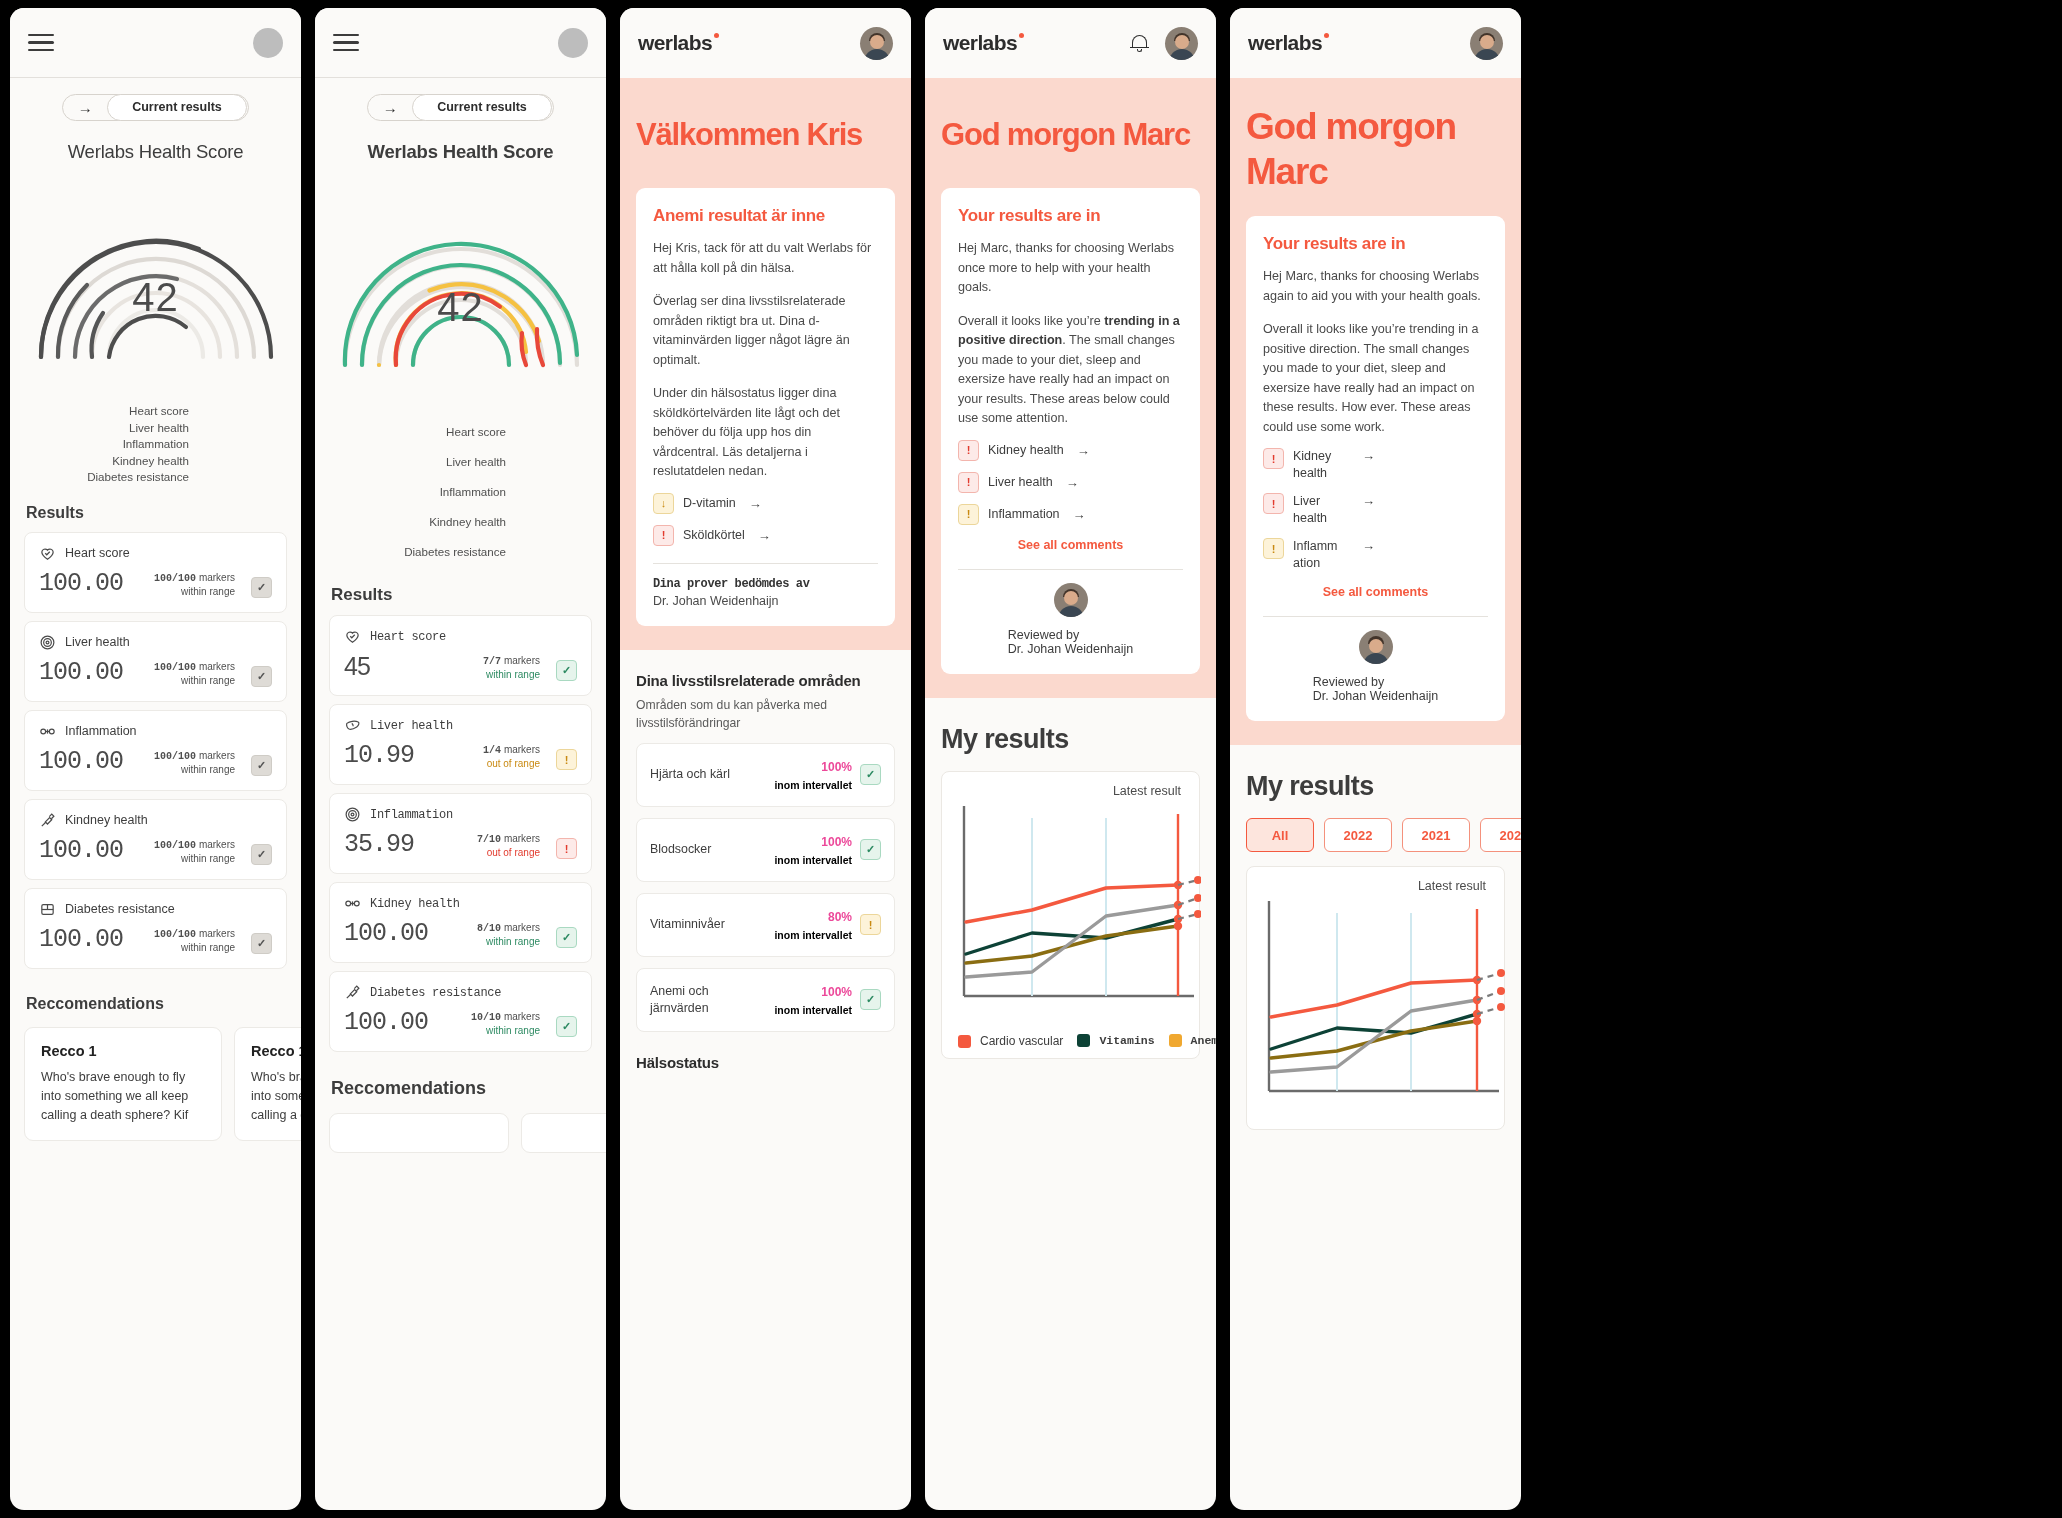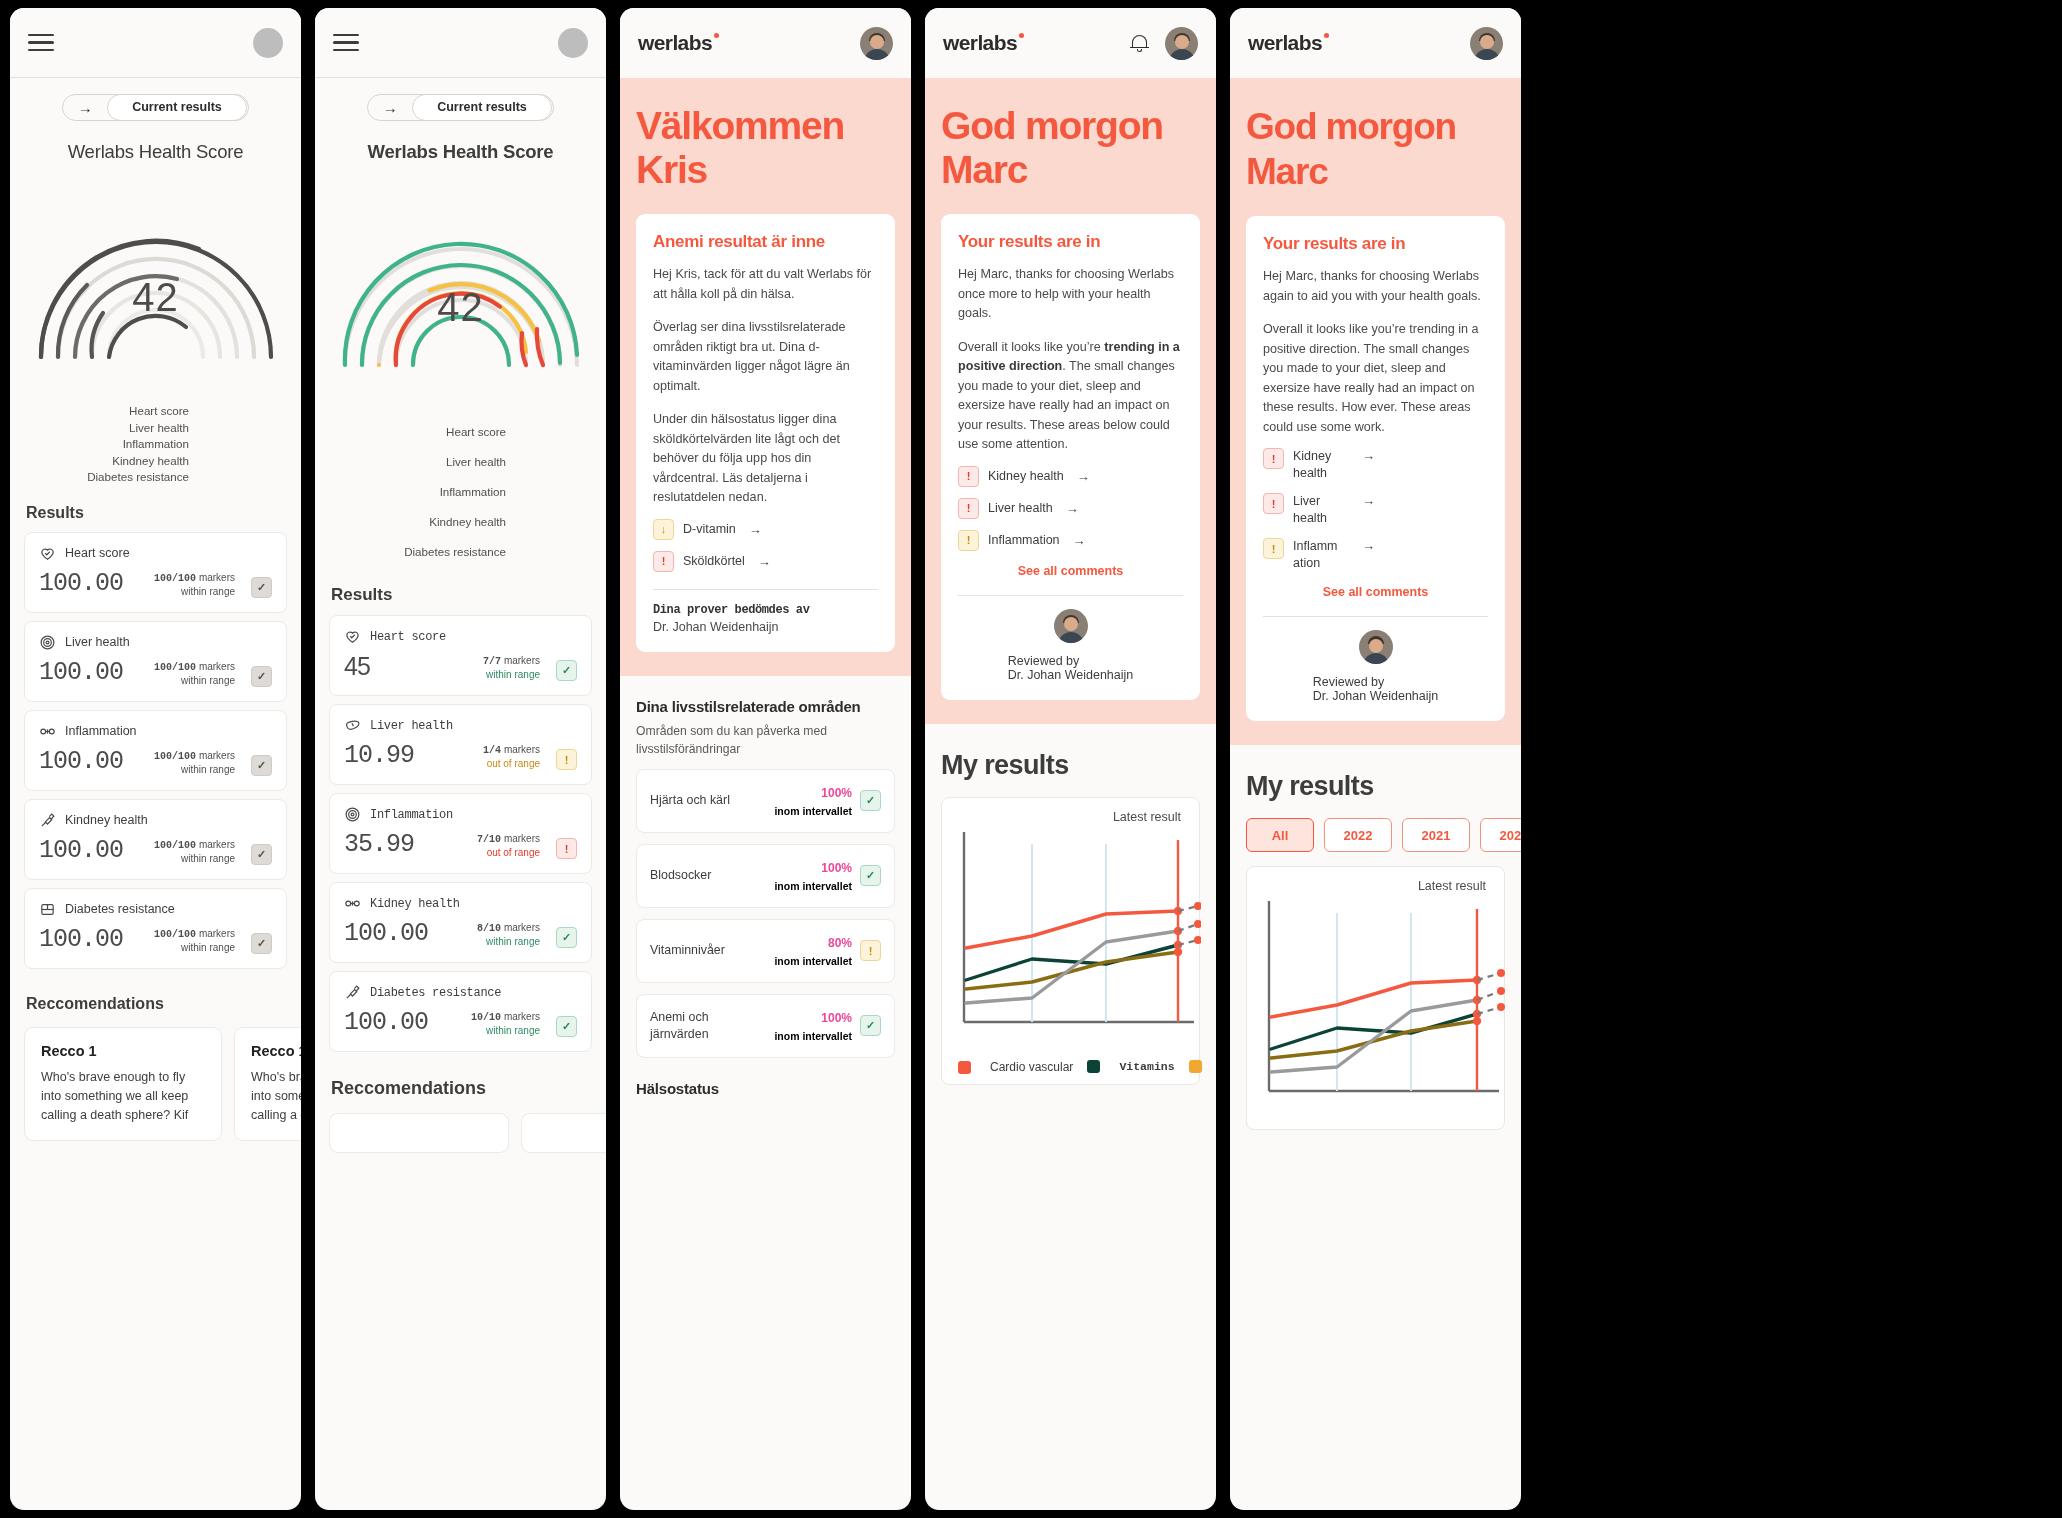--- a/index.html
+++ b/index.html
@@ -73,21 +73,21 @@
   .chip.warn { background: #fdf3d9; color: #c98a12; border: 1px solid #ecd69a; }
   .chip.bad { background: #fdeae8; color: #e23b2e; border: 1px solid #f3b5ad; }
 
   .reccos { display: flex; gap: 12px; padding: 4px 14px 20px; }
   .recco { flex: 0 0 198px; border: 1px solid #eceae6; border-radius: 9px; background: #fff; padding: 15px 16px; }
   .recco h4 { font-size: 14.5px; font-weight: 700; color: #222; margin-bottom: 9px; }
   .recco p { font-size: 12.5px; line-height: 19px; color: #3d3d3d; }
 
   
   .peach { background: #fbd9ce; padding: 0 16px 24px; }
-  .greet { font-size: 39px; font-weight: 800; line-height: 44px; color: #f4593f; letter-spacing: -1.2px; padding: 26px 0 22px; }
+  .greet { font-size: 31px; font-weight: 800; line-height: 62px; color: #f4593f; letter-spacing: -1.2px; padding: 26px 0 22px; }
   .greet.sm { font-size: 37px; line-height: 45px; }
   .wcard { background: #fff; border-radius: 9px; padding: 18px 17px 18px; }
   .wcard h3 { font-size: 17px; font-weight: 800; color: #f4593f; letter-spacing: -.3px; margin-bottom: 13px; }
   .wcard p { font-size: 12.6px; line-height: 19.5px; color: #4a4a4a; margin-bottom: 14px; }
   .wcard p:last-of-type { margin-bottom: 0; }
   .wcard p b { font-weight: 700; color: #3a3a3a; }
   .linkrow { display: flex; align-items: center; gap: 9px; margin-top: 11px; font-size: 12.5px; color: #3d3d3d; }
   .linkrow .arr { margin-left: 4px; font-size: 13px; }
   .linkrow.wrap { align-items: flex-start; }
   .linkrow.wrap .lbl { width: 56px; line-height: 17px; }
@@ -109,21 +109,21 @@
   .arearow .pc .v { font-size: 12px; font-weight: 700; color: #ec4899; }
   .arearow .pc .s { font-size: 10.5px; font-weight: 700; }
 
   .myres { font-size: 27px; font-weight: 800; color: #3d3d3d; letter-spacing: -.6px; padding: 26px 16px 16px; background: #fbfaf8; }
   .years { display: flex; gap: 10px; padding: 0 16px 14px; background: #fbfaf8; }
   .yr { flex: 0 0 68px; height: 34px; border: 1.4px solid #f4917c; border-radius: 6px; display: flex; align-items: center; justify-content: center; font-size: 13px; font-weight: 700; color: #f4593f; background: #fff; }
   .yr.active { background: #fde5dd; border-color: #f4593f; }
   .chartcard { margin: 0 16px; border: 1px solid #ebe8e3; border-radius: 8px; background: #fff; padding: 16px 0 10px; position: relative; }
   .chart-lbl { position: absolute; right: 18px; top: 12px; font-size: 12.5px; color: #4a4a4a; }
   .legend2 { display: flex; align-items: center; gap: 14px; padding: 10px 16px 0; flex-wrap: nowrap; }
-  .lg { display: flex; align-items: flex-end; gap: 19px; font-size: 12px; color: #3d3d3d; white-space: nowrap; }
+  .lg { display: flex; align-items: flex-end; gap: 9px; font-size: 12px; color: #3d3d3d; white-space: nowrap; }
   .lg.mono { font-family: "Liberation Mono", monospace; font-weight: 700; font-size: 11.5px; }
   .sw { width: 13px; height: 13px; border-radius: 3px; flex: 0 0 13px; }
 </style>
 </head>
 <body>
 
 <div class="board">
 
   <div class="phone">
     <div class="scroll">

